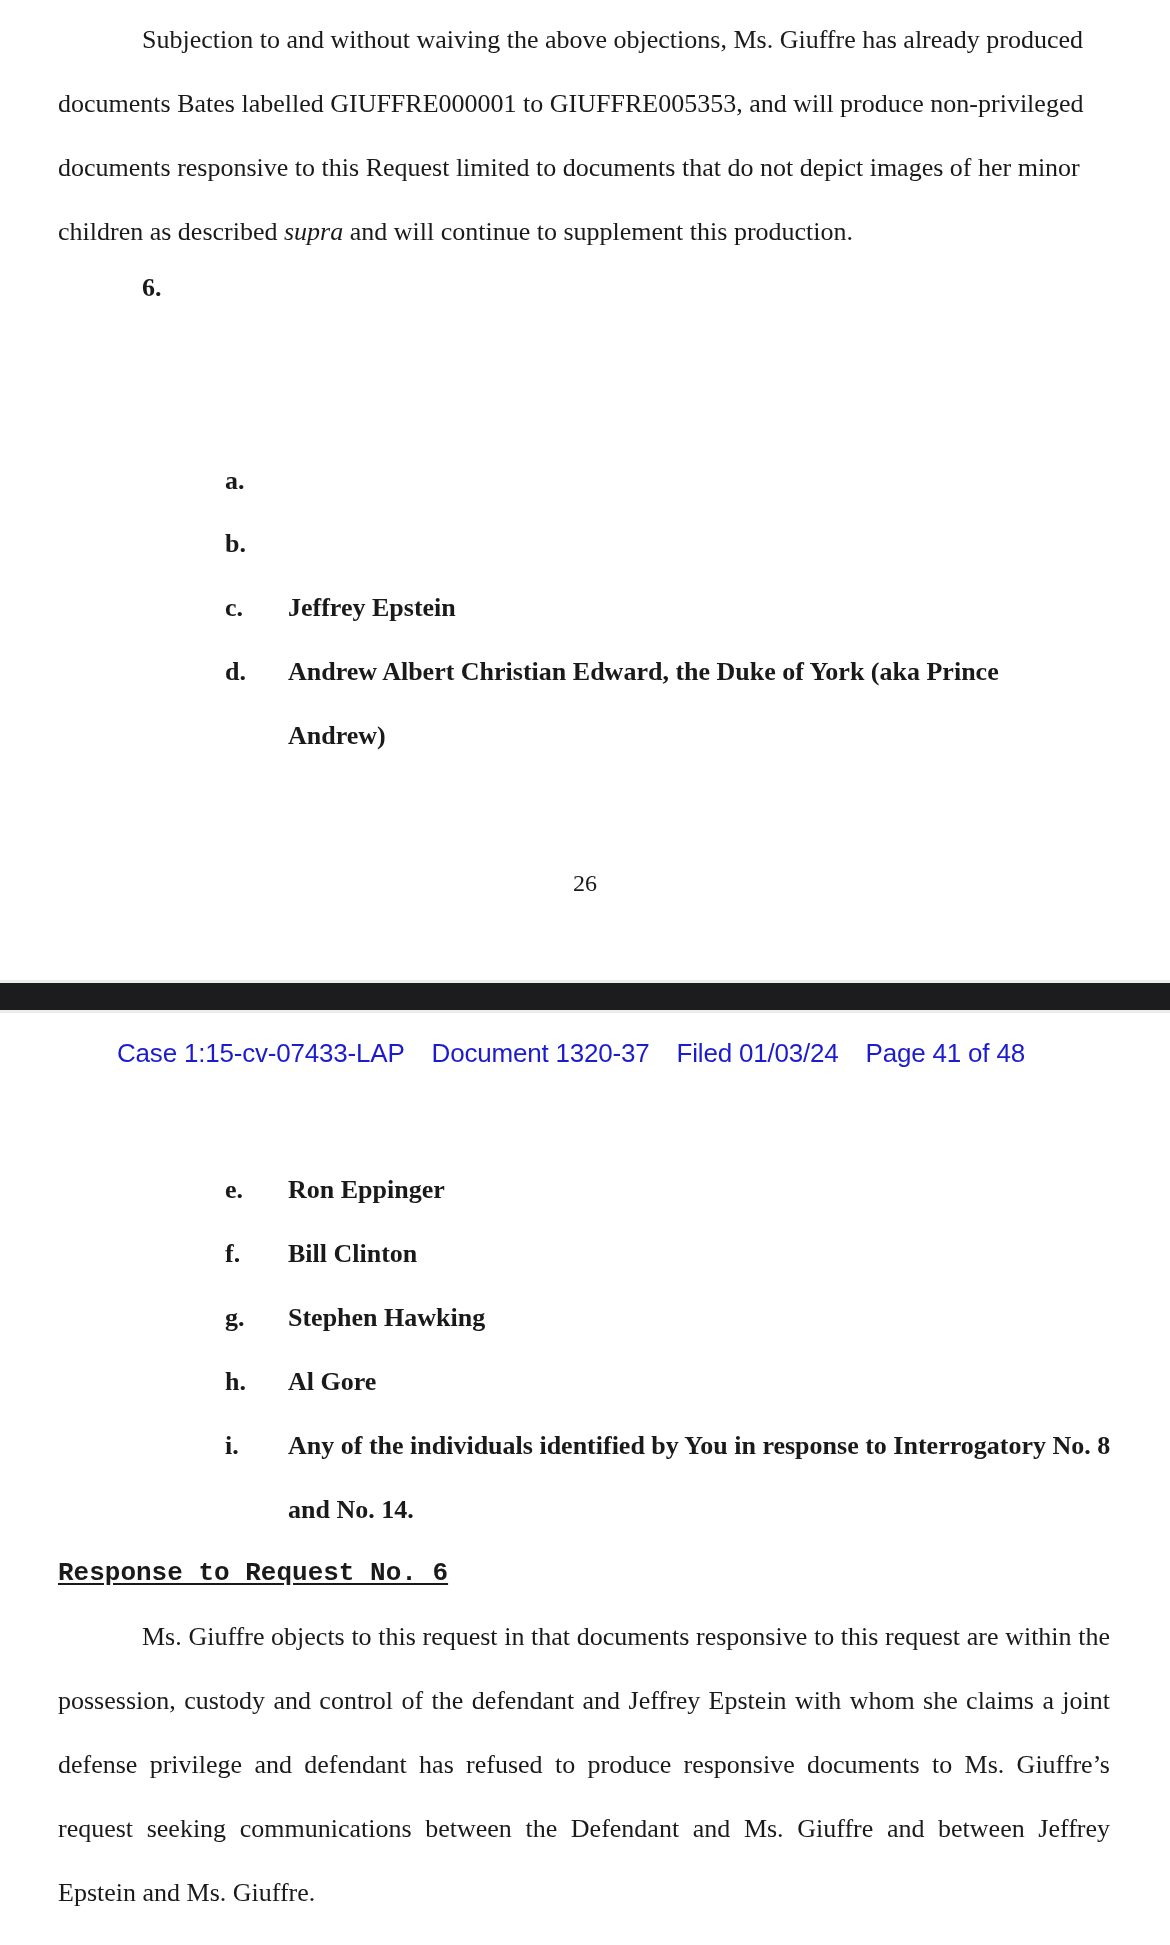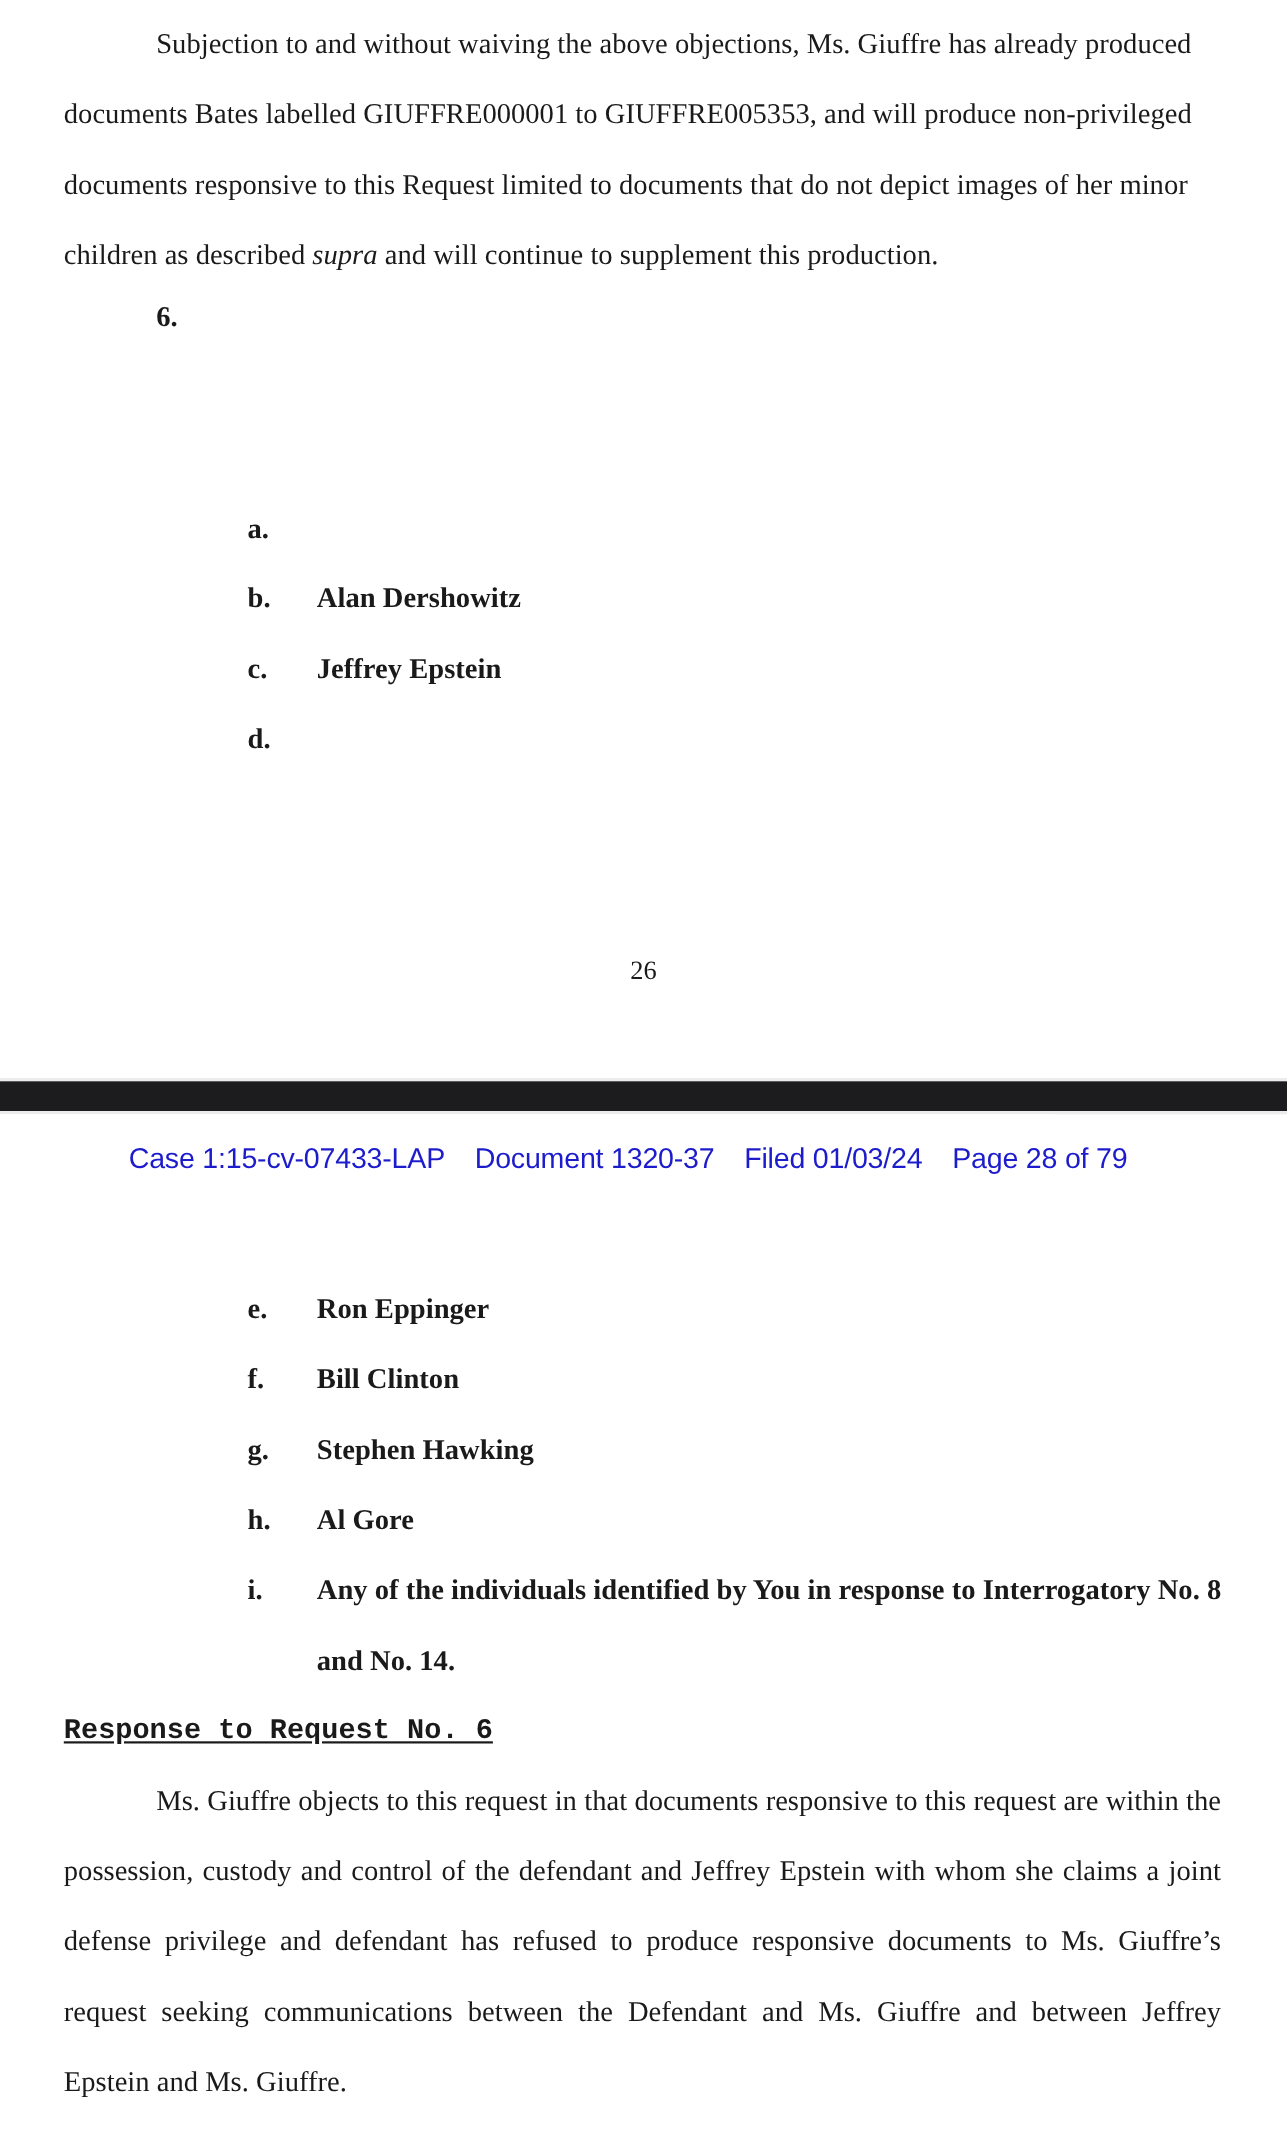--- a/index.html
+++ b/index.html
@@ -128,41 +128,41 @@
 
 <div class="page page-top">
 
   <div class="para" style="top:8px; width:1090px;"><span class="indent"></span><span>Subjection to and without waiving the above objections, Ms. Giuffre has already produced documents Bates labelled GIUFFRE000001 to GIUFFRE005353, and will produce non-privileged documents responsive to this Request limited to documents that do not depict images of her minor children as described </span><span class="ital">supra</span><span> and will continue to supplement this production.</span></div>
 
   <div class="line bold req-num" style="top:272px;">6.</div>
 
   <div class="li-letter" style="top:465px;">a.</div>
 
   <div class="li-letter" style="top:528px;">b.</div>
-  <div class="li-text" style="top:512px;">Alan Dershowitz</div>
 
   <div class="li-letter" style="top:592px;">c.</div>
   <div class="li-text" style="top:576px;">Jeffrey Epstein</div>
 
   <div class="li-letter" style="top:656px;">d.</div>
+  <div class="li-text" style="top:640px; width:800px;">Andrew Albert Christian Edward, the Duke of York (aka Prince Andrew)</div>
 
   <div class="page-number" style="top:867px; left:-15px;">26</div>
 </div>
 
 <div class="separator-edge" style="top:980px;"></div>
 <div class="separator"></div>
 <div class="separator-edge" style="top:1010px;"></div>
 
 <div class="page page-bottom"></div>
 
 <div class="ecf-header">
   <span>Case 1:15-cv-07433-LAP</span>
   <span>Document 1320-37</span>
   <span>Filed 01/03/24</span>
-  <span>Page 28 of 79</span>
+  <span>Page 41 of 48</span>
 </div>
 
 <div class="li-letter" style="top:1174px;">e.</div>
 <div class="li-text" style="top:1158px;">Ron Eppinger</div>
 
 <div class="li-letter" style="top:1238px;">f.</div>
 <div class="li-text" style="top:1222px;">Bill Clinton</div>
 
 <div class="li-letter" style="top:1302px;">g.</div>
 <div class="li-text" style="top:1286px;font-family:Liberation Serif, serif;">Stephen Hawking</div>

